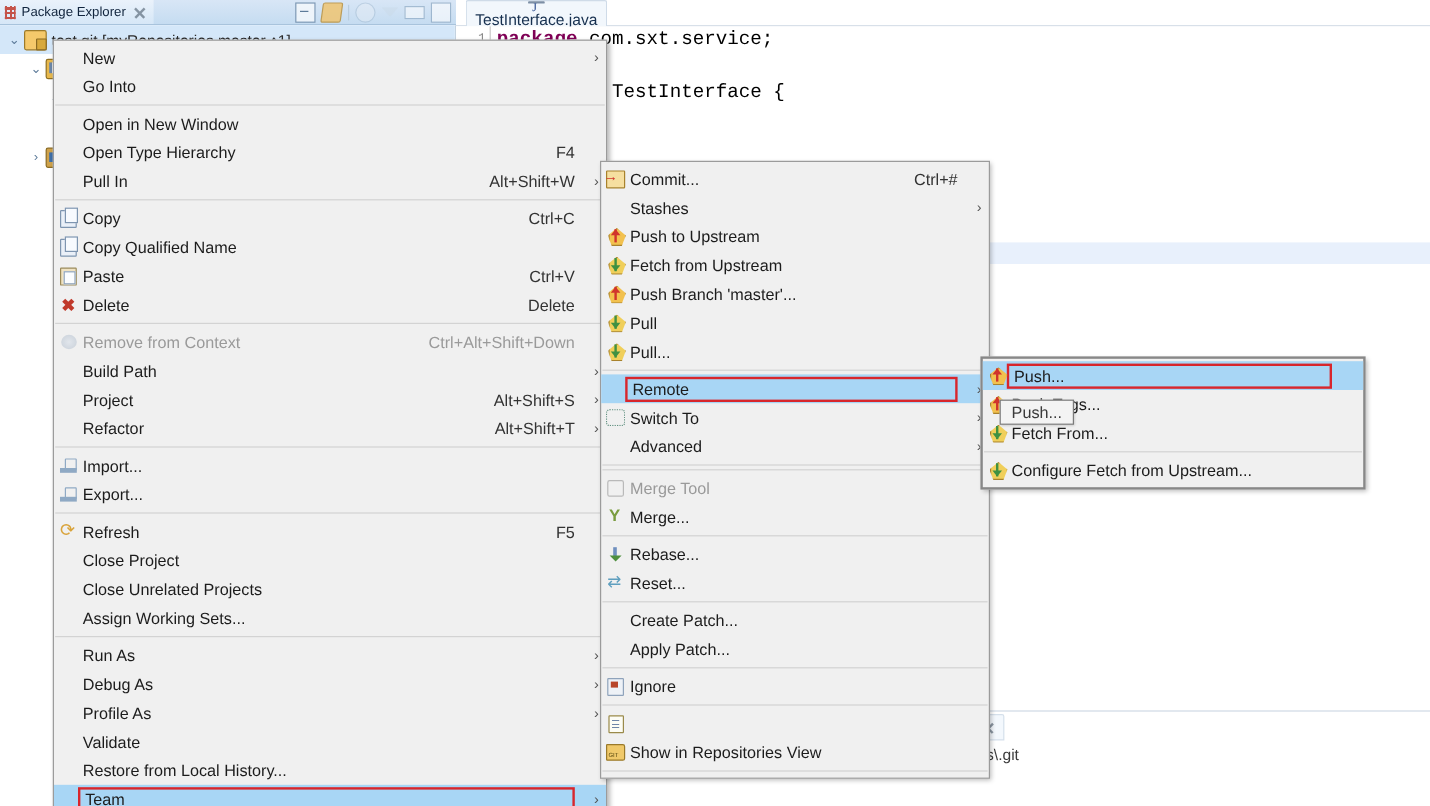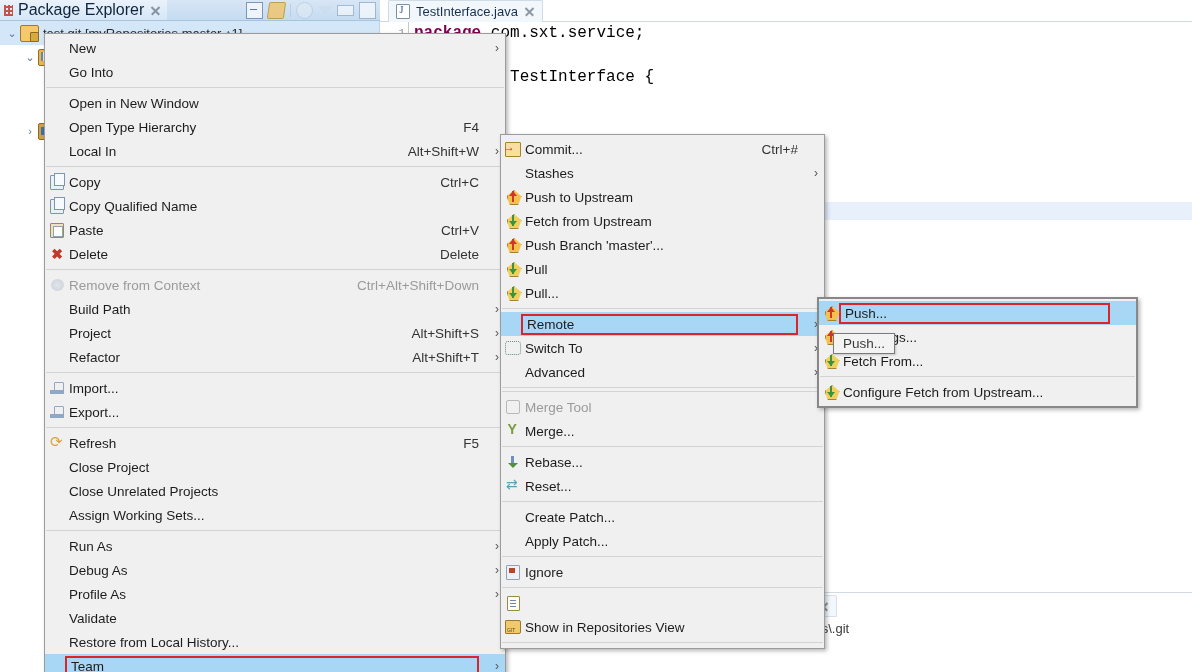--- a/index.html
+++ b/index.html
@@ -12,21 +12,21 @@
   }
   
   #shell{position:absolute;inset:0;background:#ffffff;}
 
   
   #pkg-view{position:absolute;left:0;top:0;width:380px;height:672px;background:#ffffff;}
   #pkg-tabrow{position:absolute;left:0;top:0;width:380px;height:20px;
       background:linear-gradient(#d8e6f6,#c5dcf1);border-bottom:1px solid #a8c3dc;}
   #pkg-tab{position:absolute;left:0;top:0;height:20px;display:flex;align-items:center;
       padding:0 6px 0 4px;background:linear-gradient(#eaf2fb,#d6e7f7);}
-  #pkg-tab .tlabel{font-size:16px;color:#11243d;margin:0 6px 0 5px;}
+  #pkg-tab .tlabel{font-size:11px;color:#11243d;margin:0 6px 0 5px;}
   .close-x{width:11px;height:11px;position:relative;opacity:.6;}
   .close-x:before,.close-x:after{content:"";position:absolute;left:0;top:5px;width:11px;height:1.6px;background:#4a5a6a;}
   .close-x:before{transform:rotate(45deg);}
   .close-x:after{transform:rotate(-45deg);}
   .jgrid{width:9px;height:11px;background:
      repeating-linear-gradient(90deg,#c0392b 0 2px,transparent 2px 4px),
      repeating-linear-gradient(0deg,#c0392b 0 2px,transparent 2px 4px);
      opacity:.85;}
 
   #pkg-toolbar{position:absolute;right:4px;top:1px;height:18px;display:flex;align-items:center;gap:5px;}
@@ -49,21 +49,21 @@
   .ic-prj:after{content:"";position:absolute;right:-1px;bottom:-1px;width:7px;height:8px;background:#d8a93c;border:1px solid #8a6a22;border-radius:1px;}
   .ic-src{background:#e8b84b;border:1px solid #8f6f20;border-radius:2px;}
   .ic-src:after{content:"";position:absolute;left:2px;top:2px;width:11px;height:9px;background:repeating-linear-gradient(90deg,#6a86a8 0 2px,#e8e8e8 2px 4px);}
   .ic-lib{background:#cfa24a;border:1px solid #8a6a22;border-radius:2px;}
   .ic-lib:after{content:"";position:absolute;left:2px;top:3px;width:12px;height:8px;background:linear-gradient(90deg,#3f6fa8 0 3px,#8fb6df 3px 6px,#3f6fa8 6px 9px,#c2d9ef 9px 12px);}
 
   
   #editor-area{position:absolute;left:380px;top:0;right:0;bottom:0;background:#fff;}
   #ed-tabrow{position:absolute;left:0;top:0;right:0;height:21px;background:#fff;border-bottom:1px solid #cfd9e4;}
   #ed-tab{position:absolute;left:8px;top:0;height:21px;display:flex;align-items:center;gap:6px;
-      padding:0 7px;background:#f2f7fc;border:1px solid #cfdbe8;border-bottom:none;border-radius:2px 2px 0 0;}
+      padding:0 7px;background:#f2f7fc;border:1px solid #cfdbe8;border-bottom:none;border-radius:2px 2px 0 0;flex-direction:column;}
   .jfile{width:12px;height:13px;background:#fff;border:1px solid #7d8fa5;border-radius:1px;position:relative;}
   .jfile:after{content:"J";position:absolute;left:2.5px;top:-1px;font-size:10px;color:#2a4b8d;font-family:"Liberation Serif",serif;}
   #ed-tab .tlabel{font-size:13px;color:#17304f;}
   #code{position:absolute;left:0;top:22px;right:0;bottom:0;background:#fff;
       font-family:"Liberation Mono", monospace;font-size:16px;}
   #gutter{position:absolute;left:0;top:0;width:28px;bottom:0;background:#fff;color:#8a8a8a;font-size:11px;text-align:right;}
   #gutter div{padding-right:3px;height:22px;line-height:22px;}
   #gutter-sep{position:absolute;left:28px;top:0;bottom:0;width:1px;background:#c8c8c8;}
   .cl{position:absolute;left:34px;height:22px;line-height:22px;white-space:pre;}
   .kw{color:#7f0055;font-weight:bold;}
@@ -232,21 +232,21 @@
         <span class="marrow"></span>
       </div>
       <div class="mi">
         <span class="mic"></span>
         <span class="mlabel">Open Type Hierarchy</span>
         <span class="maccel">F4</span>
         <span class="marrow"></span>
       </div>
       <div class="mi">
         <span class="mic"></span>
-        <span class="mlabel">Local In</span>
+        <span class="mlabel">Pull In</span>
         <span class="maccel">Alt+Shift+W</span>
         <span class="marrow">›</span>
       </div>
       <div class="msep"></div>
       <div class="mi">
         <span class="mic">
           <span class="ic-copy"></span>
         </span>
         <span class="mlabel">Copy</span>
         <span class="maccel">Ctrl+C</span>

